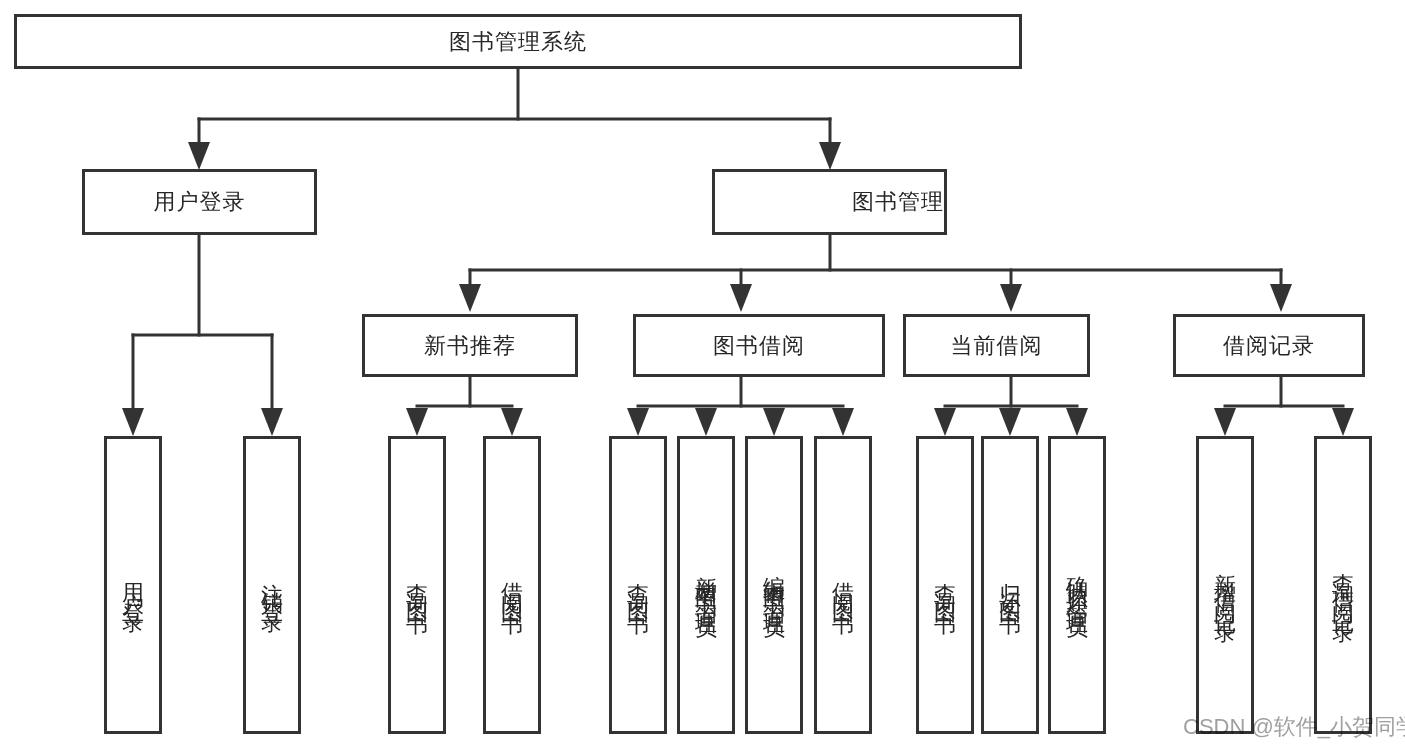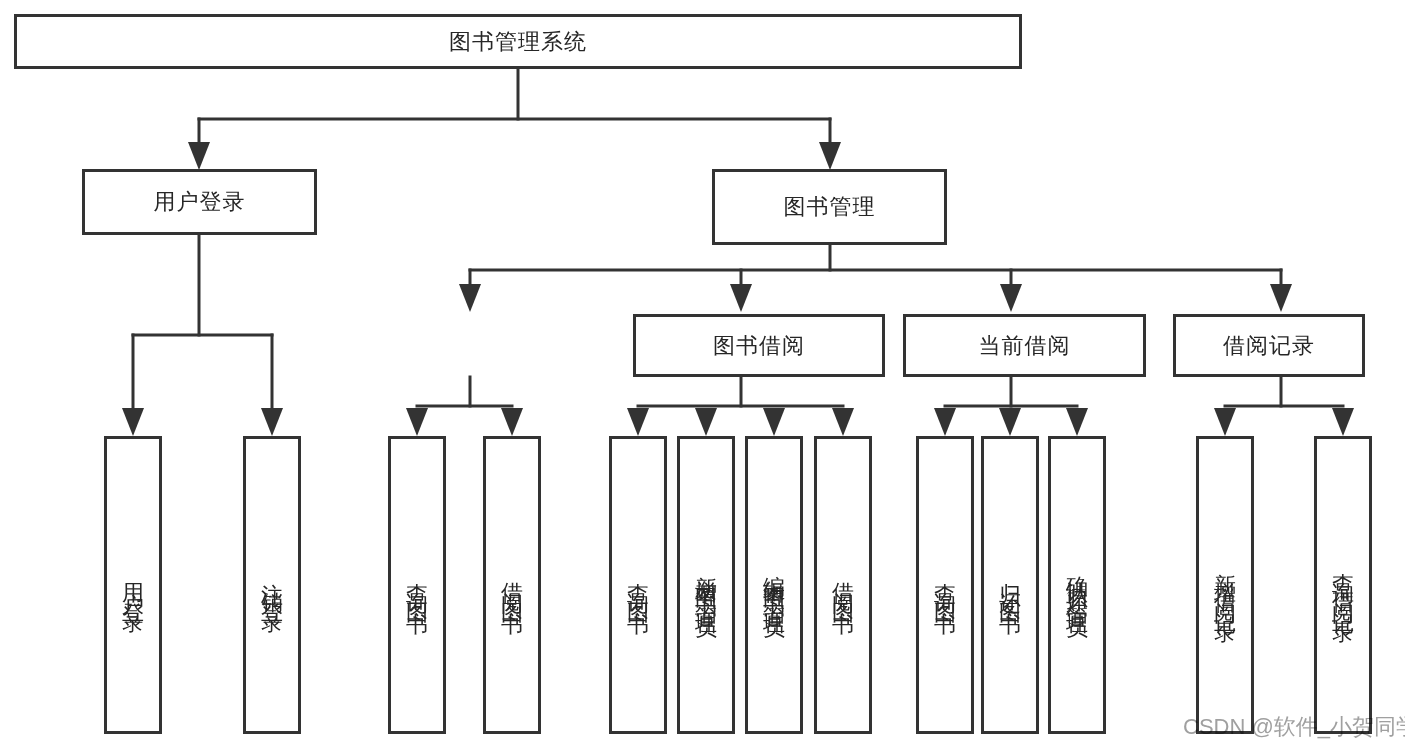--- a/index.html
+++ b/index.html
@@ -30,24 +30,24 @@
     font-size: 22px;
     line-height: 1;
     letter-spacing: 10px;
     color: #262626;
   }
   .vtext.dense { letter-spacing: 6px; }
 
   
   .n-root  { left: 14px;   top: 14px;  width: 1008px; height: 55px; }
   .n-login { left: 82px;   top: 169px; width: 235px;  height: 66px; }
-  .n-mgmt  { left: 712px;  top: 169px; width: 235px;  height: 76px; }
+  .n-mgmt  { left: 712px;  top: 169px; width: 235px;  height: 66px; justify-content: flex-end; }
   .n-nbr   { left: 362px;  top: 314px; width: 216px;  height: 63px; }
   .n-bb    { left: 633px;  top: 314px; width: 252px;  height: 63px; }
-  .n-cb    { left: 903px;  top: 314px; width: 243px;  height: 63px; }
+  .n-cb    { left: 903px;  top: 314px; width: 187px;  height: 63px; }
   .n-br    { left: 1173px; top: 314px; width: 192px;  height: 63px; }
 
   .leaf { top: 436px; width: 58px; height: 298px; }
   .lf1  { left: 104px; }
   .lf2  { left: 243px; }
   .lf3  { left: 388px; }
   .lf4  { left: 483px; }
   .lf5  { left: 609px; }
   .lf6  { left: 677px; }
   .lf7  { left: 745px; }
@@ -128,20 +128,23 @@
     <span class="htext">图书管理系统</span>
   </div>
 
   <div class="node n-login">
     <span class="htext">用户登录</span>
   </div>
   <div class="node n-mgmt">
     <span class="htext">图书管理</span>
   </div>
 
+  <div class="node n-nbr">
+    <span class="htext">新书推荐</span>
+  </div>
   <div class="node n-bb">
     <span class="htext">图书借阅</span>
   </div>
   <div class="node n-cb">
     <span class="htext">当前借阅</span>
   </div>
   <div class="node n-br">
     <span class="htext">借阅记录</span>
   </div>
 

